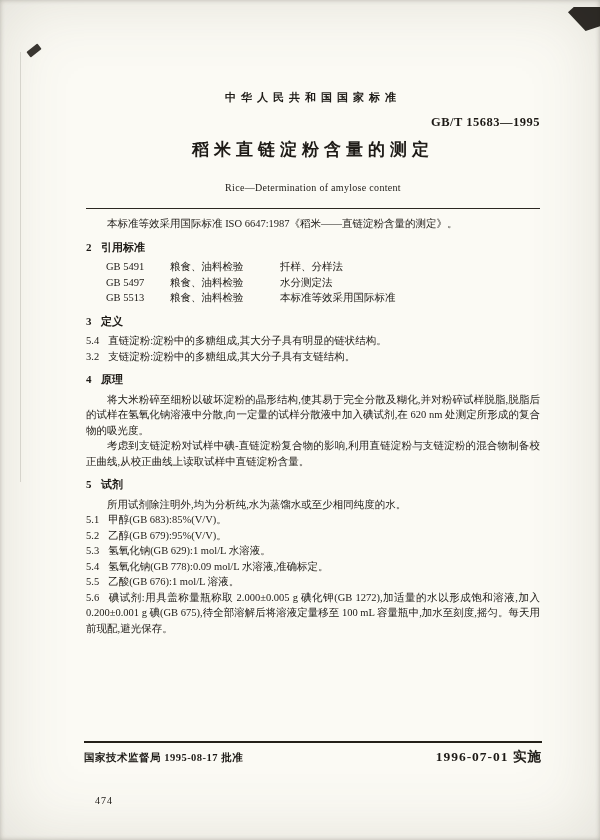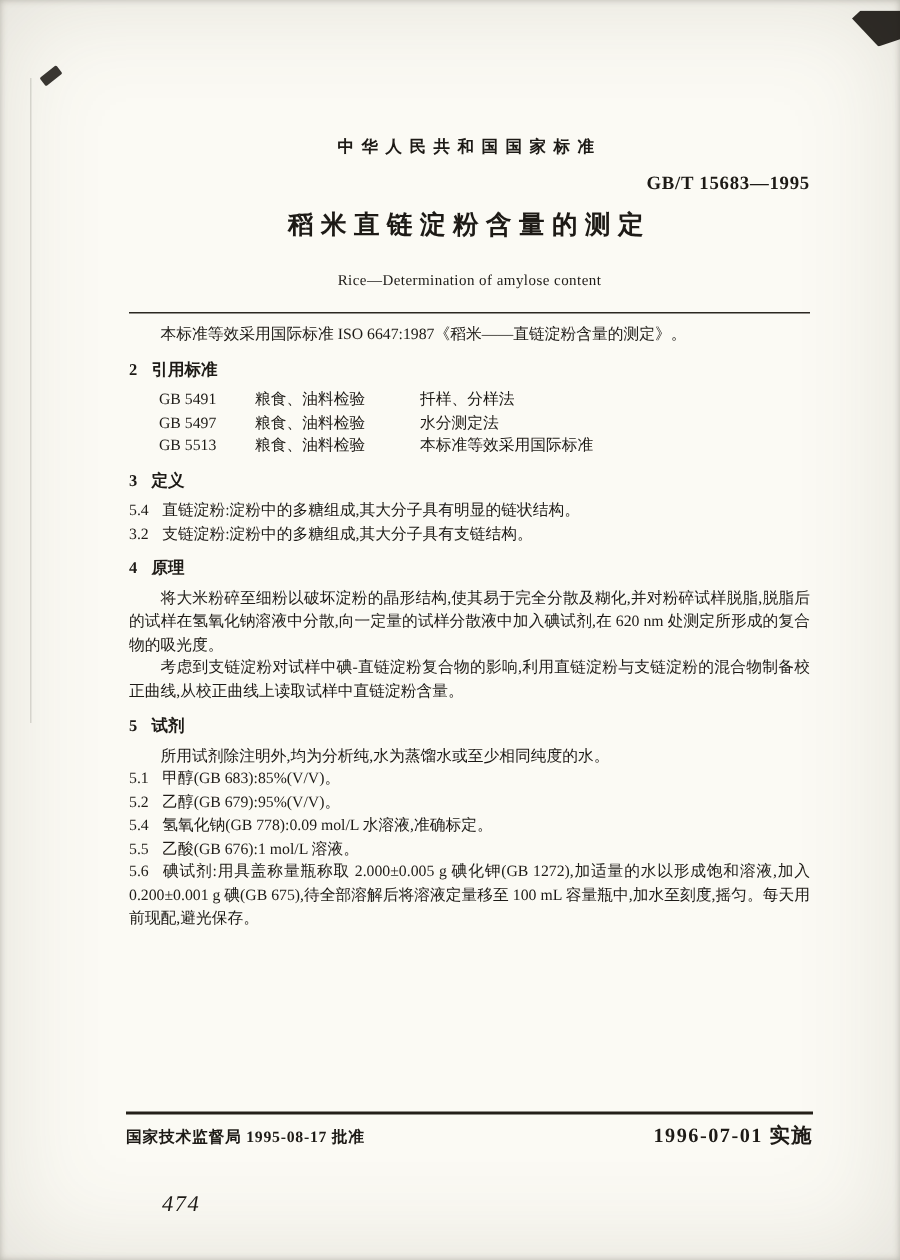--- a/index.html
+++ b/index.html
@@ -37,21 +37,21 @@
   p.item .item-num { margin-right:9px; }
   .ref-row { padding-left:20px; }
   .ref-code { display:inline-block; width:64px; }
   .ref-cat  { display:inline-block; width:110px; }
 
   .footer { position:absolute; left:84px; right:58px; top:741px; }
   .footer-rule { border:none; border-top:2.5px solid #242019; }
   .footer-row { display:flex; justify-content:space-between; align-items:baseline; margin-top:5px; }
   .approval { font-size:10.5px; font-weight:bold; letter-spacing:.5px; }
   .implementation { font-size:13.5px; font-weight:bold; letter-spacing:1px; }
-  .page-number { position:absolute; left:108px; top:795px; font-size:15px; letter-spacing:1px;font-style:italic; }
+  .page-number { position:absolute; left:95px; top:795px; font-size:10px; letter-spacing:1px; }
 </style>
 </head>
 <body>
 
 <div class="page">
   <div class="artifact artifact-tl"></div>
   <div class="artifact artifact-tr"></div>
   <div class="scan-line-left"></div>
 
   <div class="content">
@@ -105,20 +105,23 @@
           <span class="h-num">5</span><span>试剂</span>
         </div>
         <p class="para">所用试剂除注明外,均为分析纯,水为蒸馏水或至少相同纯度的水。</p>
         <p class="item">
           <span class="item-num">5.1</span><span>甲醇(GB 683):85%(V/V)。</span>
         </p>
         <p class="item">
           <span class="item-num">5.2</span><span>乙醇(GB 679):95%(V/V)。</span>
         </p>
         <p class="item">
+          <span class="item-num">5.3</span><span>氢氧化钠(GB 629):1 mol/L 水溶液。</span>
+        </p>
+        <p class="item">
           <span class="item-num">5.4</span><span>氢氧化钠(GB 778):0.09 mol/L 水溶液,准确标定。</span>
         </p>
         <p class="item">
           <span class="item-num">5.5</span><span>乙酸(GB 676):1 mol/L 溶液。</span>
         </p>
         <p class="item">
           <span class="item-num">5.6</span><span>碘试剂:用具盖称量瓶称取 2.000±0.005 g 碘化钾(GB 1272),加适量的水以形成饱和溶液,加入 0.200±0.001 g 碘(GB 675),待全部溶解后将溶液定量移至 100 mL 容量瓶中,加水至刻度,摇匀。每天用前现配,避光保存。</span>
         </p>
       </div>
     </div>

